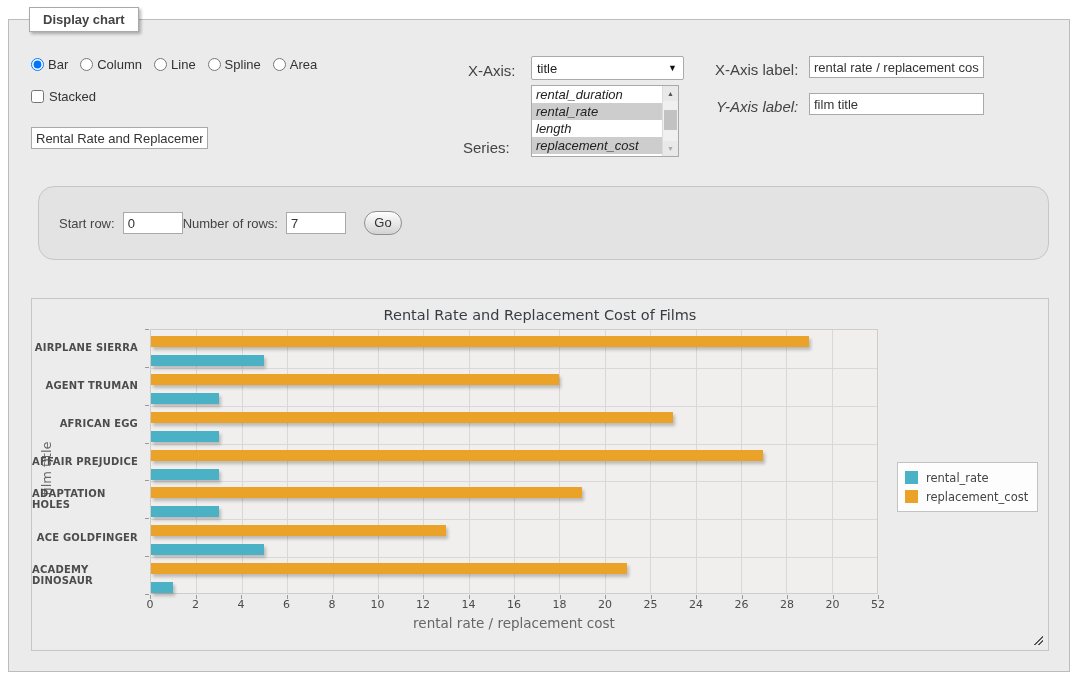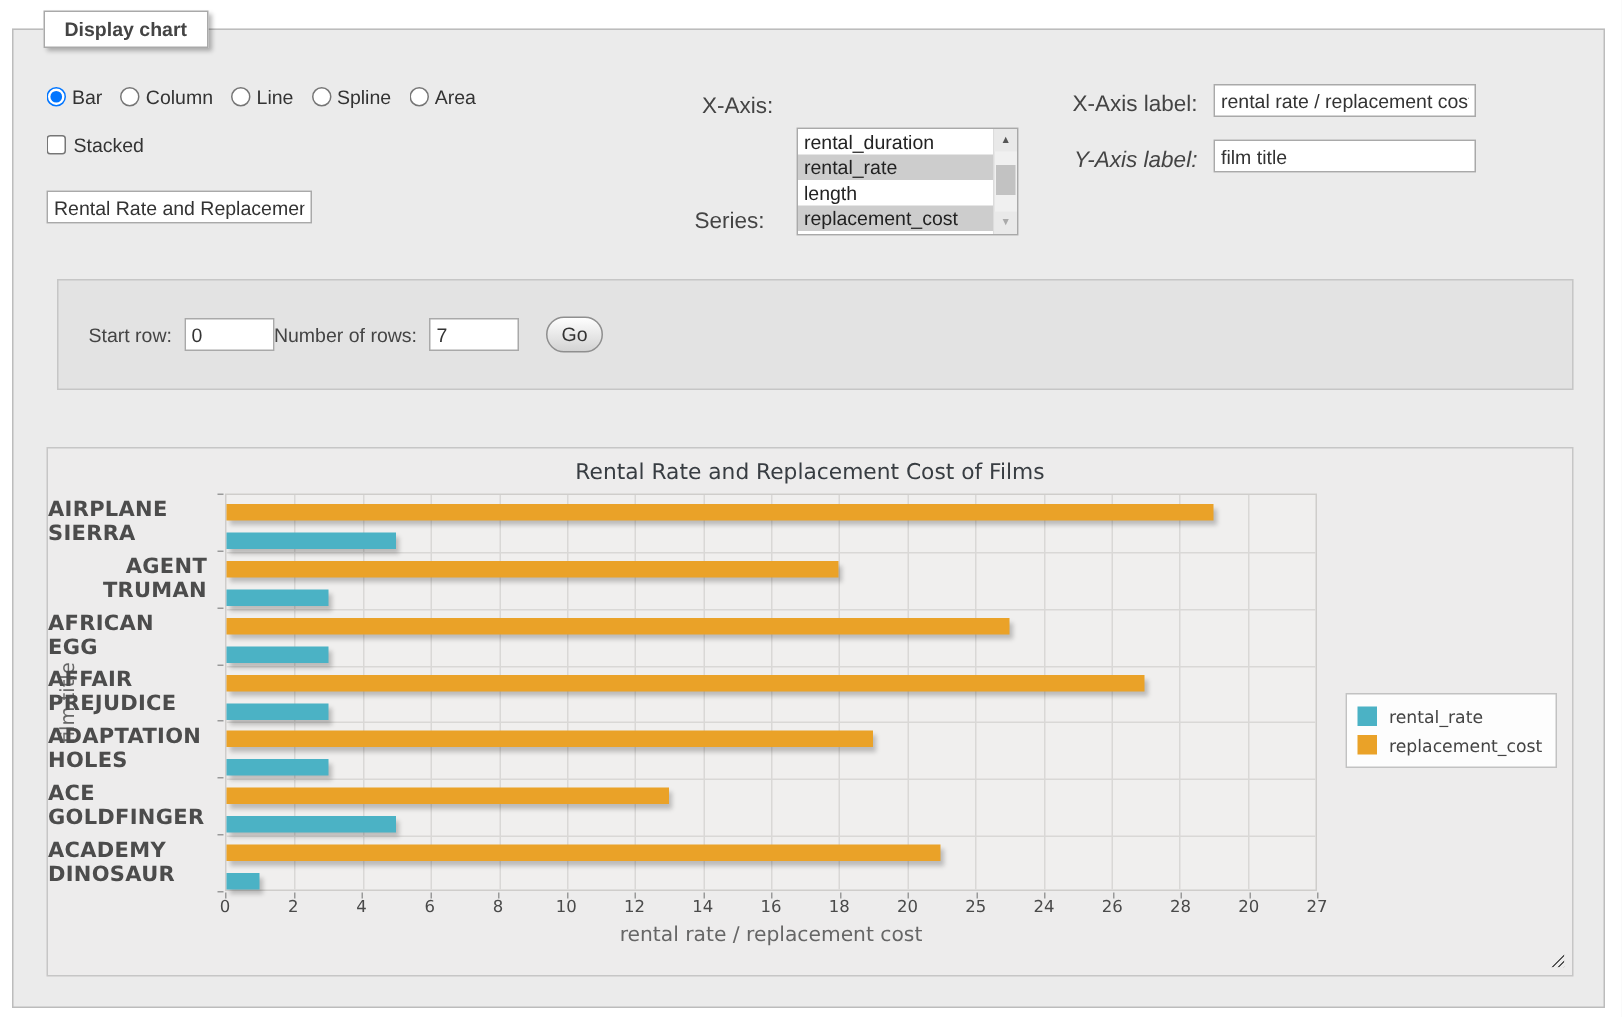--- a/index.html
+++ b/index.html
@@ -29,39 +29,39 @@
   .ctl-label { position:absolute; font-size:15px; color:#444; }
 
   .select { position:absolute; left:522px; top:36px; width:153px; height:24px;
             background:#ffffff; border:1px solid #a9a9a9; border-radius:2px;
             font-size:13px; color:#222; display:flex; align-items:center;
             padding-left:5px; }
   .select .arrow { position:absolute; right:6px; top:6px; font-size:9px; color:#111; }
 
   .multiselect { position:absolute; left:522px; top:65px; width:148px; height:72px;
                  background:#ffffff; border:1px solid #a9a9a9; overflow:hidden;
-                 font-size:13px; color:#222; }
+                 font-size:13px; color:#222;font-style:italic; }
   .multiselect .opts { position:absolute; left:0; top:0; right:16px; }
   .multiselect .opt { height:17px; line-height:17px; padding-left:4px; white-space:nowrap; }
   .multiselect .opt.selected { background:#cdcdcd; }
   .msb { position:absolute; right:0; top:0; width:16px; height:100%; background:#f0f0f0;
          border-left:1px solid #dcdcdc; }
   .msb .btn { position:absolute; left:0; width:100%; height:15px; background:#e9e9e9;
               font-size:7px; text-align:center; line-height:15px; color:#555; }
   .msb .btn.up { top:0; }
   .msb .btn.down { bottom:0; color:#aaa; }
   .msb .thumb { position:absolute; left:1px; width:13px; top:24px; height:20px;
                 background:#c2c2c2; }
 
   .xlab-input { position:absolute; left:800px; top:36px; width:175px; height:22px; }
   .ylab-input { position:absolute; left:800px; top:73px; width:175px; height:22px; }
 
   
   .row-form { position:absolute; left:29px; top:166px; width:1011px; height:74px;
-              background:#e3e3e3; border:1px solid #c6c6c6; border-radius:0;
+              background:#e3e3e3; border:1px solid #c6c6c6; border-radius:16px;
               display:flex; align-items:center; font-size:13px; color:#444; }
   .row-form .lbl1 { margin-left:20px; }
   .row-form input { width:60px; height:22px; margin-left:8px; }
   .row-form .lbl2 { }
   .go-btn { margin-left:18px; width:38px; height:24px; border:1px solid #8f8f8f;
             border-radius:12px; background:linear-gradient(#fefefe,#d3d3d3);
             font-size:13px; color:#333; font-family:"Liberation Sans", sans-serif;
             text-align:center; line-height:22px; cursor:pointer; }
 
   
@@ -69,21 +69,21 @@
            background:#edecec; border:1px solid #c6c6c6;
            font-family:"DejaVu Sans", sans-serif; }
   .chart-title { position:absolute; left:0; top:8px; width:100%; text-align:center;
                  font-size:14.5px; color:#383d42; }
   .plot { position:absolute; left:118px; top:30px; width:728px; height:265px;
           background:#f0efee; border:1px solid #cfcdcb; }
   .gridline-v { position:absolute; top:0; width:1px; height:100%; background:#d9d8d6; }
   .gridline-h { position:absolute; left:0; height:1px; width:100%; background:#d9d8d6; }
   .bar { position:absolute; left:0; height:11px; box-shadow:2px 3px 3px rgba(0,0,0,0.22); }
   .ycat { position:absolute; left:0; width:112px; display:flex; align-items:center;
-          justify-content:flex-end; font-size:14px; font-weight:bold; color:#4c4c4c;
+          justify-content:flex-end; font-size:10px; font-weight:bold; color:#4c4c4c;
           letter-spacing:0.2px; }
   .xtick-label { position:absolute; transform:translateX(-50%); font-size:11px; color:#4a4a4a; }
   .tickmark-x { position:absolute; width:1px; height:4px; background:#999; }
   .tickmark-y { position:absolute; width:4px; height:1px; background:#999; }
   .xaxis-title { position:absolute; transform:translateX(-50%); font-size:13.5px; color:#666; }
   .yaxis-title { position:absolute; left:-66px; top:162px; width:160px; text-align:center;
                  transform:rotate(-90deg); font-size:13px; color:#666; }
   .chart-legend { position:absolute; left:865px; top:163px; background:#fdfdfd;
                   border:1px solid #c2c2c2; padding:5px 9px 5px 7px; }
   .legend-row { display:flex; align-items:center; height:19px; }
@@ -123,20 +123,24 @@
   </div>
 
   <label class="check-row">
     <input type="checkbox" style="">
     <span>Stacked</span>
   </label>
 
   <input class="txt title-input" value="Rental Rate and Replacement Cost of Films" style="">
 
   <span class="ctl-label" style="left:459px; top:42px;">X-Axis:</span>
+  <div class="select">
+    <span>title</span>
+    <span class="arrow">▼</span>
+  </div>
 
   <span class="ctl-label" style="left:454px; top:119px;">Series:</span>
   <div class="multiselect">
     <div class="opts">
       <div class="opt">rental_duration</div>
       <div class="opt selected">rental_rate</div>
       <div class="opt">length</div>
       <div class="opt selected">replacement_cost</div>
     </div>
     <div class="msb">
@@ -246,21 +250,21 @@
       <div class="xtick-label" style="left: 618.5px; top: 299px;">25</div>
       <div class="tickmark-x" style="left: 618.5px; top: 296px;"></div>
       <div class="xtick-label" style="left: 664px; top: 299px;">24</div>
       <div class="tickmark-x" style="left: 664px; top: 296px;"></div>
       <div class="xtick-label" style="left: 709.5px; top: 299px;">26</div>
       <div class="tickmark-x" style="left: 709.5px; top: 296px;"></div>
       <div class="xtick-label" style="left: 755px; top: 299px;">28</div>
       <div class="tickmark-x" style="left: 755px; top: 296px;"></div>
       <div class="xtick-label" style="left: 800.5px; top: 299px;">20</div>
       <div class="tickmark-x" style="left: 800.5px; top: 296px;"></div>
-      <div class="xtick-label" style="left: 846px; top: 299px;">27</div>
+      <div class="xtick-label" style="left: 846px; top: 299px;">52</div>
       <div class="tickmark-x" style="left: 846px; top: 296px;"></div>
       <div class="tickmark-y" style="left: 113px; top: 30px;"></div>
       <div class="tickmark-y" style="left: 113px; top: 67.8571px;"></div>
       <div class="tickmark-y" style="left: 113px; top: 105.714px;"></div>
       <div class="tickmark-y" style="left: 113px; top: 143.571px;"></div>
       <div class="tickmark-y" style="left: 113px; top: 181.429px;"></div>
       <div class="tickmark-y" style="left: 113px; top: 219.286px;"></div>
       <div class="tickmark-y" style="left: 113px; top: 257.143px;"></div>
       <div class="tickmark-y" style="left: 113px; top: 295px;"></div>
     </div>

